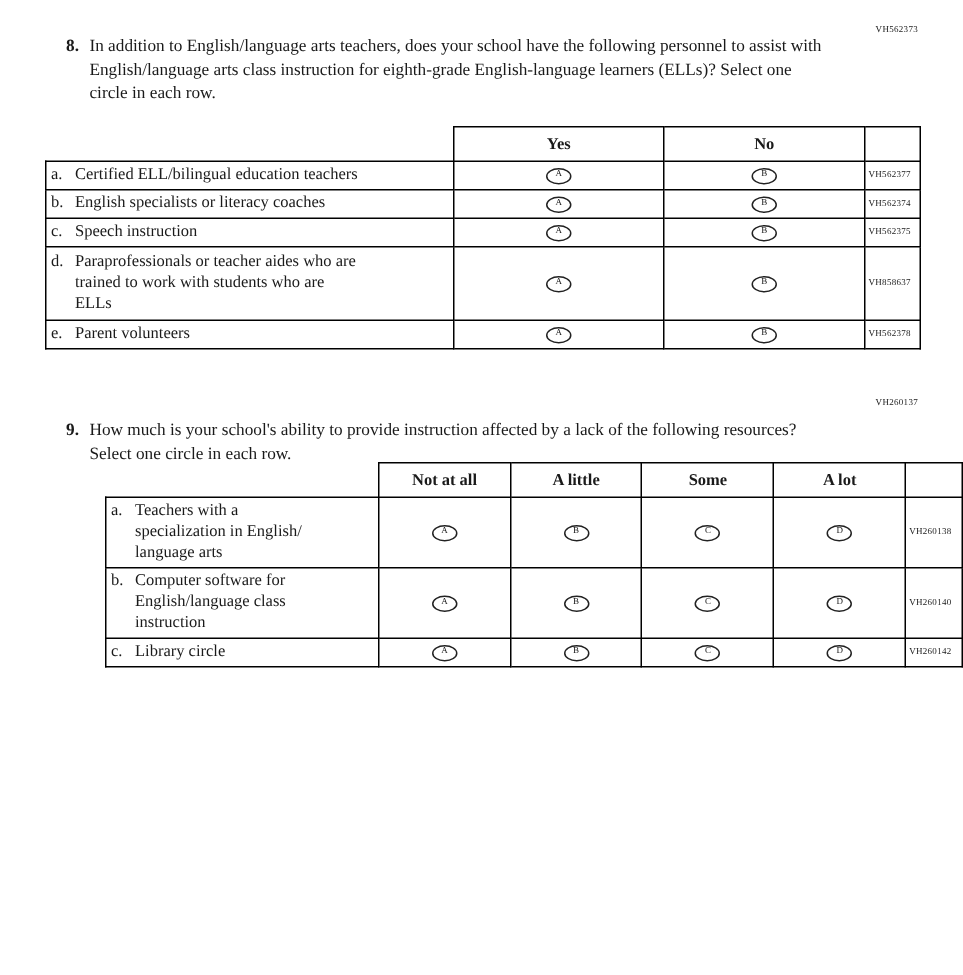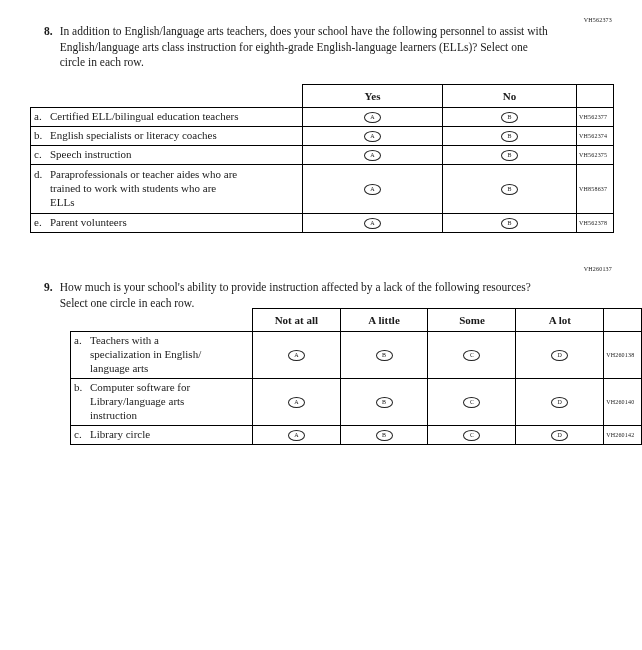--- a/index.html
+++ b/index.html
@@ -195,21 +195,21 @@
       <td class="optcell"><span class="circle"><span class="cl">B</span></span></td>
       <td class="optcell"><span class="circle"><span class="cl">C</span></span></td>
       <td class="optcell"><span class="circle"><span class="cl">D</span></span></td>
       <td class="codecell">VH260138</td>
     </tr>
     <tr class="r44">
       <td class="stub">
             <div class="stubflex">
               <span class="rl">b.</span>
               <span class="rtext">Computer software for
-Library/language arts
+English/language class
 instruction</span>
             </div>
           </td>
       <td class="optcell"><span class="circle"><span class="cl">A</span></span></td>
       <td class="optcell"><span class="circle"><span class="cl">B</span></span></td>
       <td class="optcell"><span class="circle"><span class="cl">C</span></span></td>
       <td class="optcell"><span class="circle"><span class="cl">D</span></span></td>
       <td class="codecell">VH260140</td>
     </tr>
     <tr class="r16">

